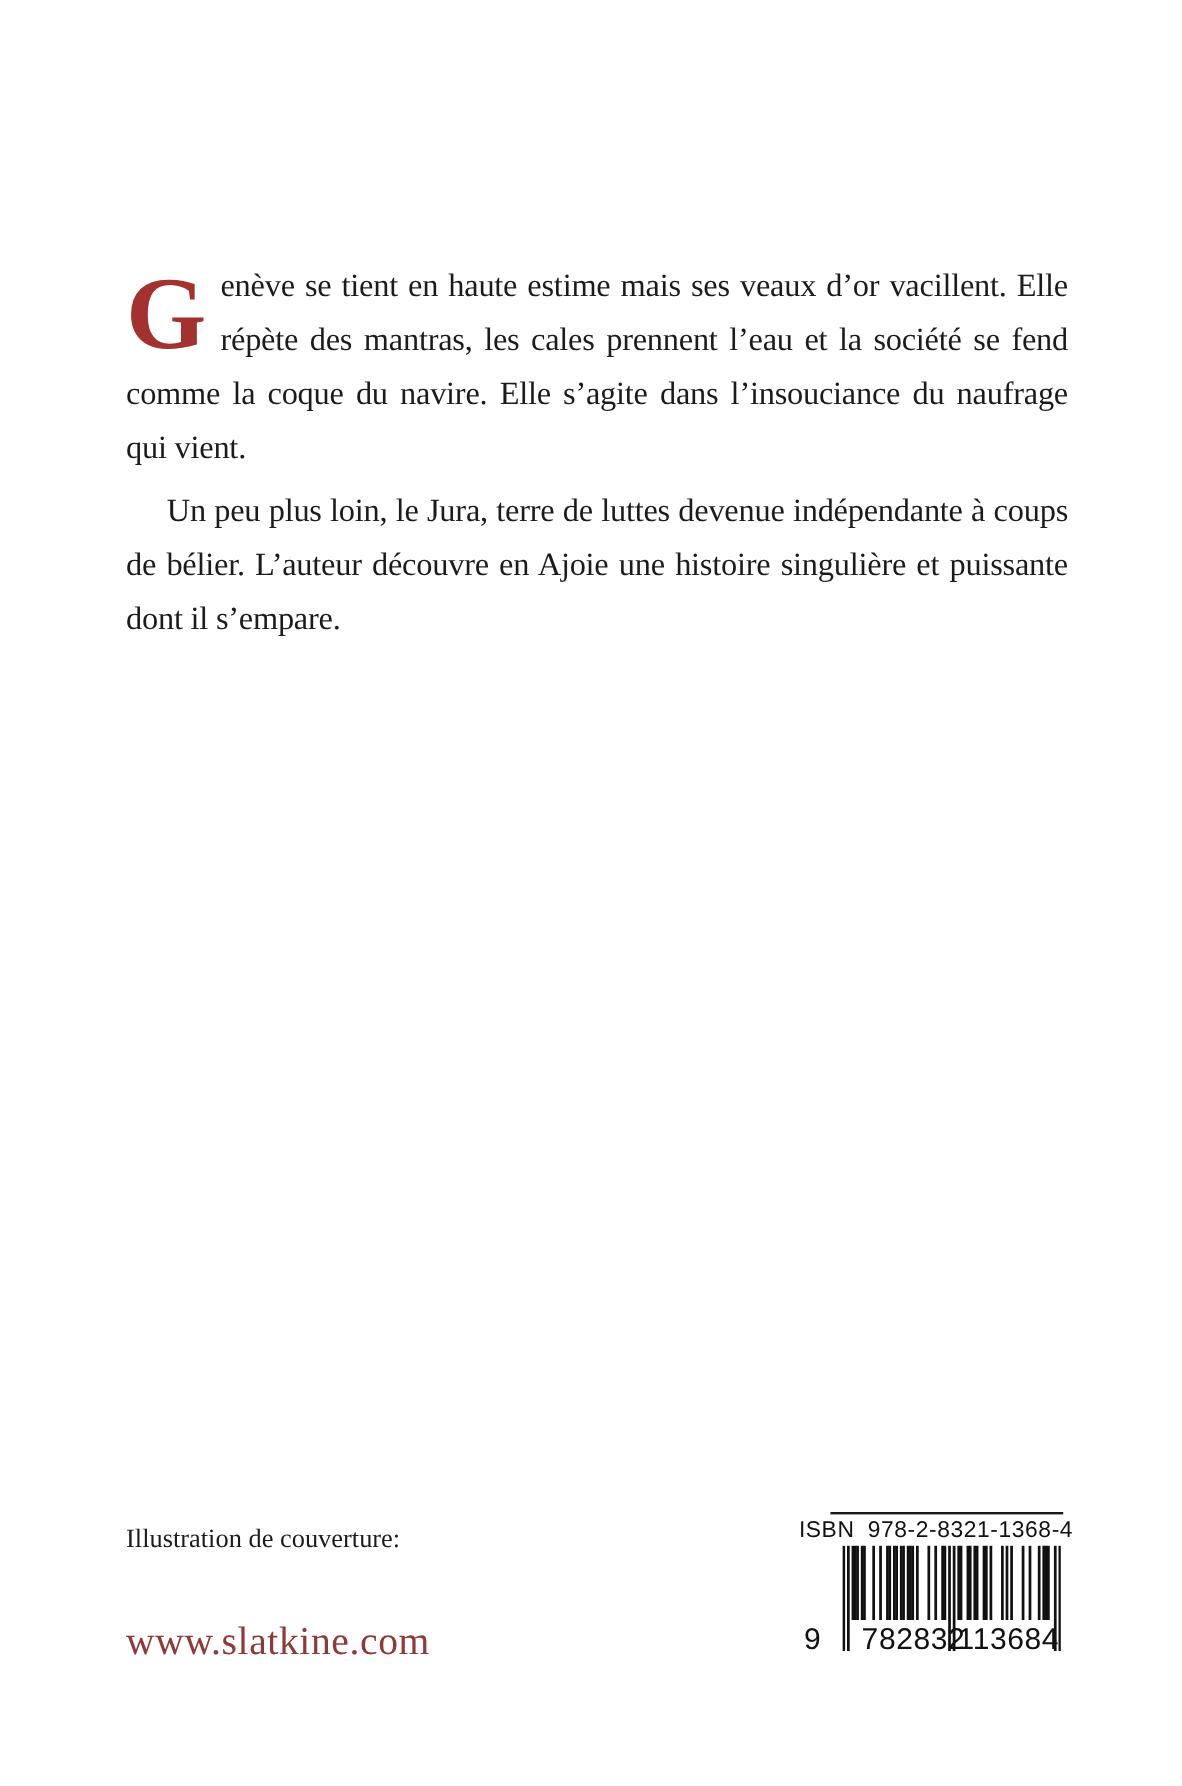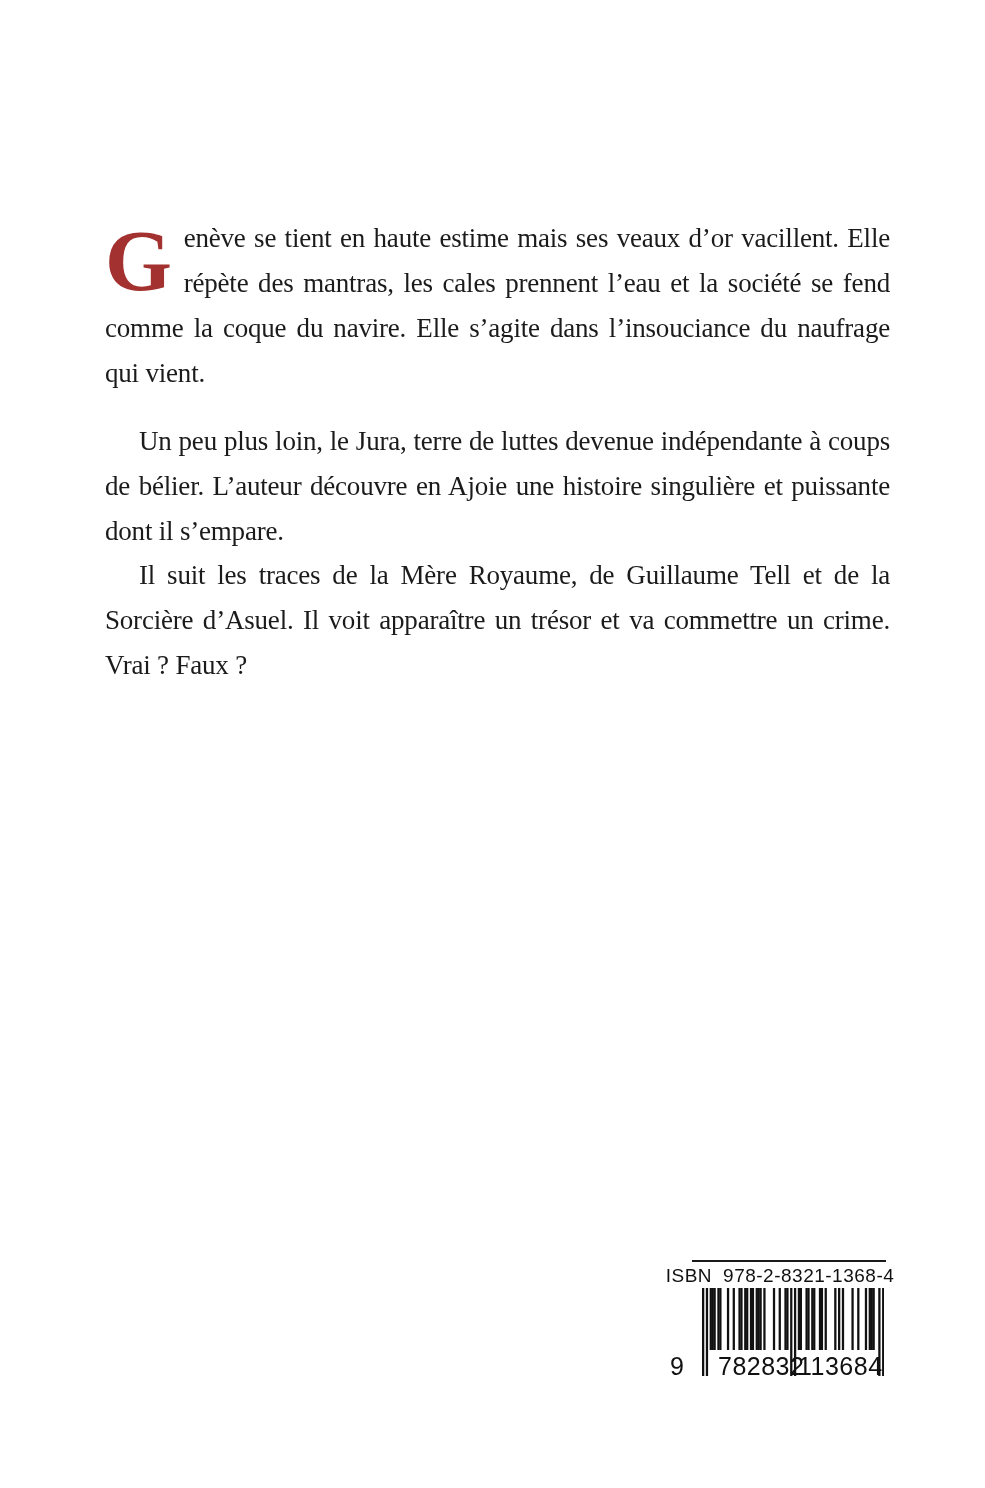--- a/index.html
+++ b/index.html
@@ -17,21 +17,21 @@
   .bodypara {
     position: absolute;
     left: 105px; width: 785px;
     font-size: 27px; line-height: 45px;
     letter-spacing: -0.2px;
     text-align: justify;
     margin: 0;
   }
   .indent { text-indent: 34px; }
   #para1 { top: 216px; }
-  #para2 { top: 403px; margin-top: 16px; }
+  #para2 { top: 403px; }
   #para3 { top: 553px; }
   #para4 { top: 703px; }
   #bio   { top: 1006px; font-size: 26px; letter-spacing: -0.5px; }
 
   .dropcap {
     float: left;
     color: #a3312f;
     font-weight: 700;
     font-size: 86px;
     line-height: 72px;
@@ -94,27 +94,28 @@
 <body>
 
 <div class="page">
 
   <p class="bodypara" id="para1">
     <span class="dropcap">G</span><span>enève se tient en haute estime mais ses veaux d’or vacillent. Elle répète des mantras, les cales prennent l’eau et la société se fend comme la coque du navire. Elle s’agite dans l’insouciance du naufrage qui vient.</span>
   </p>
 
   <p class="bodypara indent" id="para2">Un peu plus loin, le Jura, terre de luttes devenue indépendante à coups de bélier. L’auteur découvre en Ajoie une histoire singulière et puissante dont il s’empare.</p>
 
-  <p class="bodypara indent" id="para3">Il suit les traces de la Mère Royaume, de Guillaume Tell et de la Sorcière d’Asuel. Il voit apparaître un trésor et va commettre un crime. Vrai ? Faux ?</p>
 
 
 
   <div class="credits">
+    <div>Illustration de couverture:</div>
   </div>
 
+  <div class="website">www.slatkine.com</div>
 
   <div class="isbn-block">
     <div class="bc-rule"></div>
     <div class="bc-isbn">
       <span>ISBN</span>
       <span>978-2-8321-1368-4</span>
     </div>
     <svg class="bc-bars" width="182" height="88" viewBox="0 0 182 88" xmlns="http://www.w3.org/2000/svg">
         <rect x="0.00" y="0" width="2.27" height="88" fill="#111"></rect>
         <rect x="3.83" y="0" width="2.27" height="88" fill="#111"></rect>

